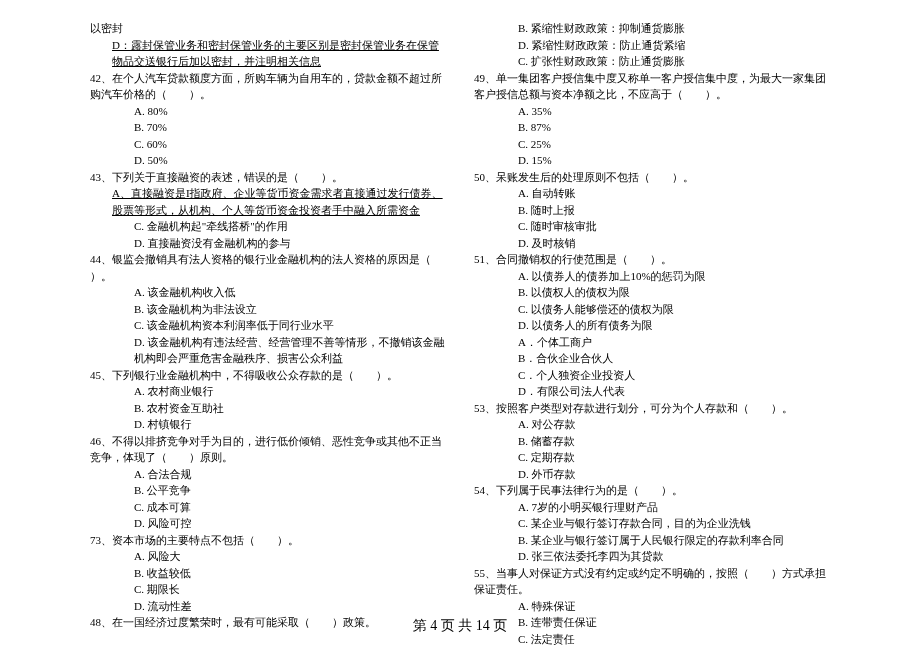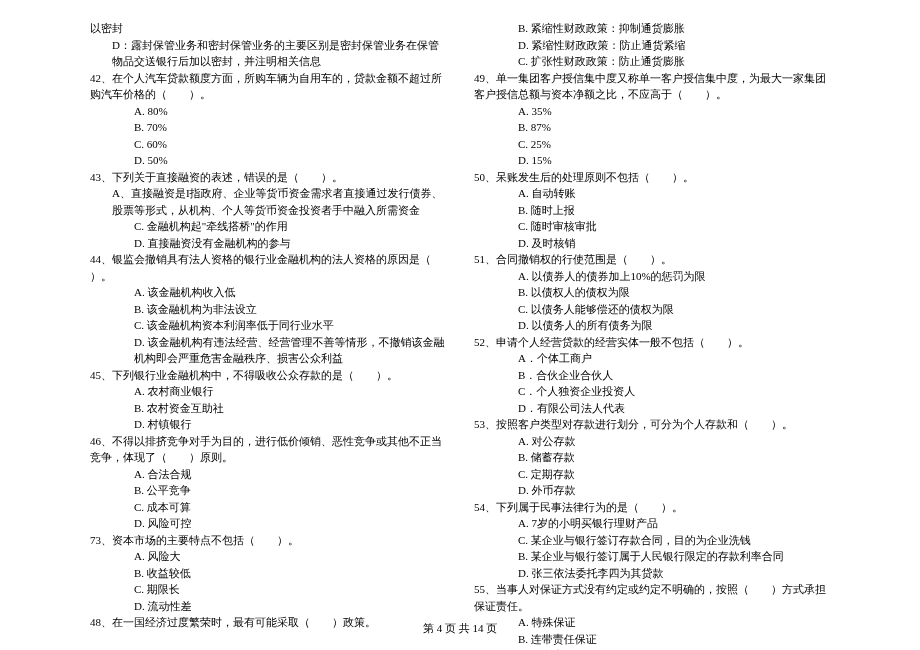--- a/index.html
+++ b/index.html
@@ -11,29 +11,29 @@
       font-size: 11px;
       color: #000;
       padding: 20px 90px 40px 90px;
       position: relative;
       line-height: 1.5;
     }
     .columns { display: flex; gap: 28px; }
     .col { flex: 1; }
     .line { white-space: normal; word-break: break-all; }
     .indent-0 { padding-left: 0; }
-    .indent-1 { padding-left: 2em; }
+    .indent-1 { padding-left: 2em; text-decoration: underline; }
     .indent-2 { padding-left: 4em; }
     .footer {
       position: absolute;
       bottom: 14px;
       left: 0;
       width: 100%;
       text-align: center;
-      font-size: 11px;
+      font-size: 14px;
     }
   </style>
 </head>
 <body>
 
 <div class="columns">
   <div class="col" id="left-col">
       <div class="line indent-0">以密封</div>
       <div class="line indent-1">D：露封保管业务和密封保管业务的主要区别是密封保管业务在保管物品交送银行后加以密封，并注明相关信息</div>
       <div class="line indent-0">42、在个人汽车贷款额度方面，所购车辆为自用车的，贷款金额不超过所购汽车价格的（　　）。</div>
@@ -78,21 +78,20 @@
       <div class="line indent-0">50、呆账发生后的处理原则不包括（　　）。</div>
       <div class="line indent-2">A. 自动转账</div>
       <div class="line indent-2">B. 随时上报</div>
       <div class="line indent-2">C. 随时审核审批</div>
       <div class="line indent-2">D. 及时核销</div>
       <div class="line indent-0">51、合同撤销权的行使范围是（　　）。</div>
       <div class="line indent-2">A. 以债券人的债券加上10%的惩罚为限</div>
       <div class="line indent-2">B. 以债权人的债权为限</div>
       <div class="line indent-2">C. 以债务人能够偿还的债权为限</div>
       <div class="line indent-2">D. 以债务人的所有债务为限</div>
-      <div class="line indent-0">52、申请个人经营贷款的经营实体一般不包括（　　）。</div>
       <div class="line indent-2">A．个体工商户</div>
       <div class="line indent-2">B．合伙企业合伙人</div>
       <div class="line indent-2">C．个人独资企业投资人</div>
       <div class="line indent-2">D．有限公司法人代表</div>
       <div class="line indent-0">53、按照客户类型对存款进行划分，可分为个人存款和（　　）。</div>
       <div class="line indent-2">A. 对公存款</div>
       <div class="line indent-2">B. 储蓄存款</div>
       <div class="line indent-2">C. 定期存款</div>
       <div class="line indent-2">D. 外币存款</div>
       <div class="line indent-0">54、下列属于民事法律行为的是（　　）。</div>

